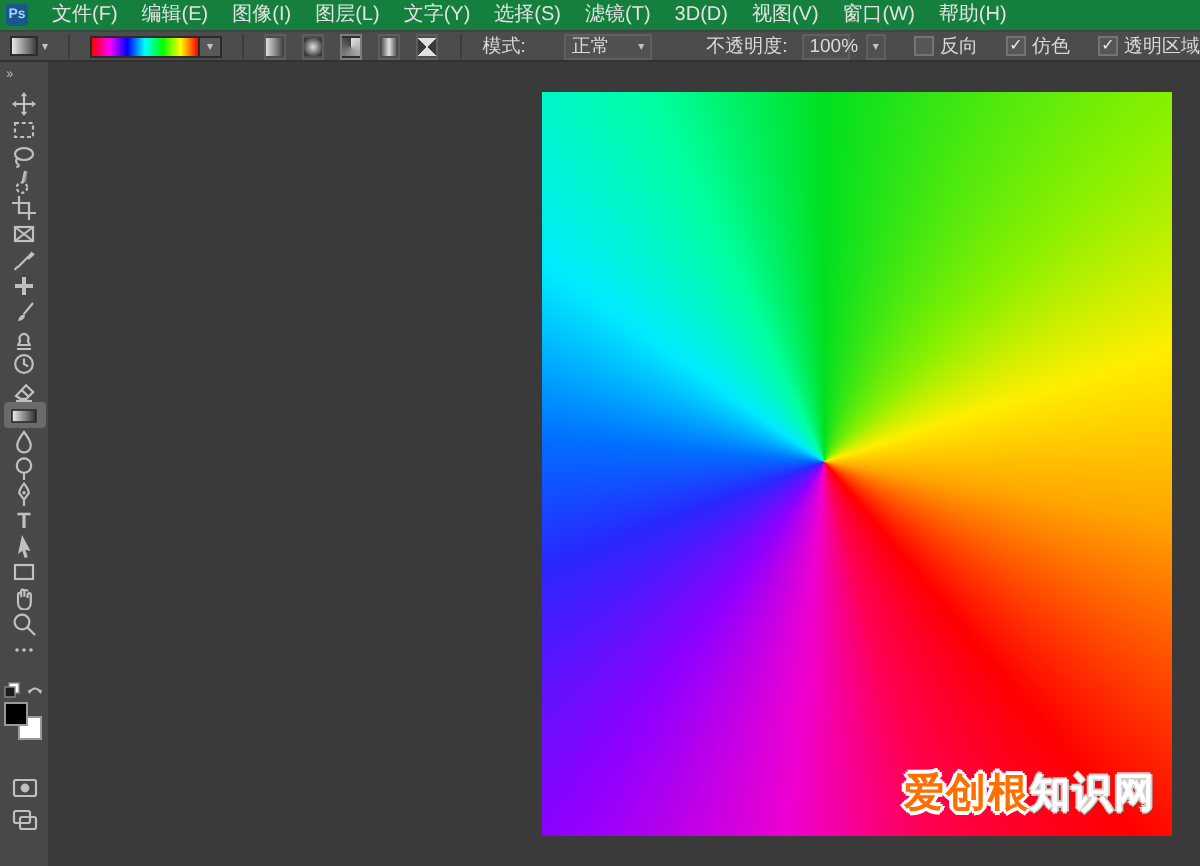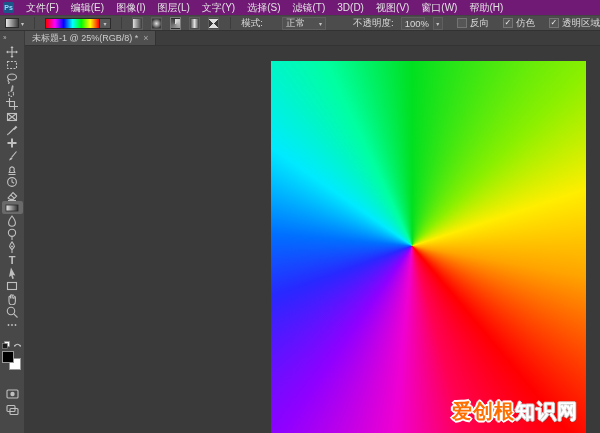--- a/index.html
+++ b/index.html
@@ -5,21 +5,21 @@
   * { margin:0; padding:0; box-sizing:border-box; }
   html,body { background:#222; }
   #app{
     width:600px; height:433px; position:relative; overflow:hidden;
     background:#3a3a3a;
     font-family:"Liberation Sans","DejaVu Sans",sans-serif;
     -webkit-font-smoothing:antialiased;
   }
   
   .menubar{
-    height:15px; background:#701a75; display:flex; align-items:center;
+    height:15px; background:#15803d; display:flex; align-items:center;
     font-size:10px; color:#e2e2e2; padding-left:3px;
   }
   .ps-logo{
     width:11px; height:11px; border-radius:2px; background:#19578b;
     color:#9fd3ff; font-size:7px; font-weight:bold; display:flex;
     align-items:center; justify-content:center; margin-right:6px;
   }
   .menu-item{ padding:0 6px; line-height:15px; white-space:nowrap; }
   
   .optionsbar{
@@ -332,26 +332,20 @@
       </span>
       <span class="tool" style="margin-top:3px">
         <svg width="13" height="12">
             <rect class="icon-stroke" x="1" y="1.5" width="8" height="6" rx="1"></rect>
             <rect class="icon-stroke" x="4" y="4.5" width="8" height="6" rx="1"></rect>
           </svg>
       </span>
     </div>
 
     <div class="docarea">
-      <div class="tabbar">
-        <div class="tab">
-          <span>未标题-1 @ 25%(RGB/8) *</span>
-          <span class="close">×</span>
-        </div>
-      </div>
       <div class="canvas">
         <div class="gradient-image" style="background: conic-gradient(at 44.8% 49.7%, rgb(0, 224, 32) 0deg, rgb(140, 240, 0) 45deg, rgb(255, 238, 0) 72deg, rgb(255, 164, 0) 100deg, rgb(255, 0, 0) 140deg, rgb(255, 0, 85) 165deg, rgb(240, 0, 208) 185deg, rgb(144, 0, 255) 215deg, rgb(40, 40, 255) 250deg, rgb(0, 112, 255) 275deg, rgb(0, 234, 255) 305deg, rgb(0, 255, 160) 335deg, rgb(0, 224, 32) 360deg);">
           <div class="watermark"><span class="wm-a">爱创根</span><span class="wm-b">知识网</span></div>
         </div>
       </div>
     </div>
 
   </div>
 </div>
 

